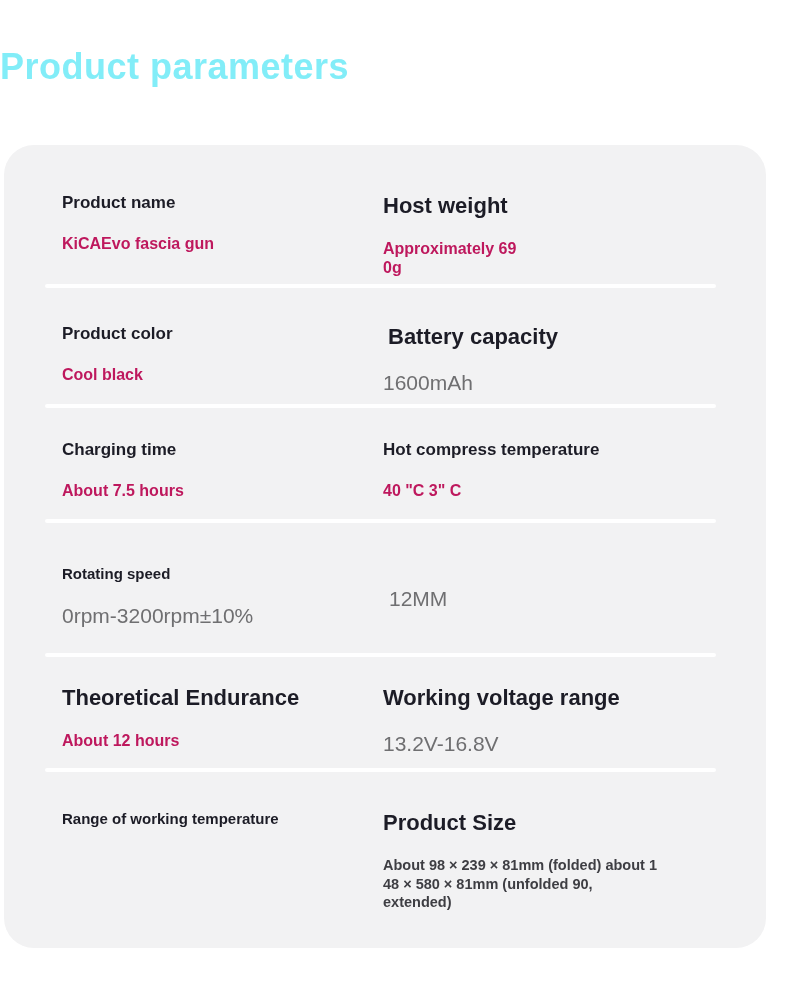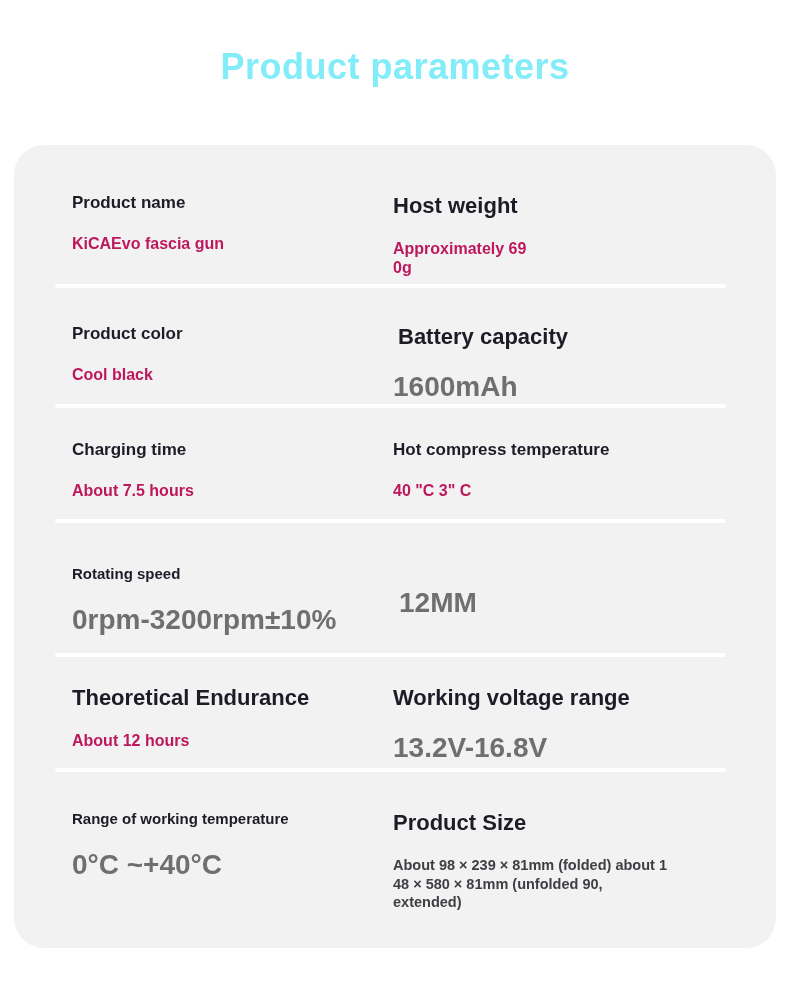--- a/index.html
+++ b/index.html
@@ -7,29 +7,28 @@
     padding: 0;
     background: #ffffff;
     width: 790px;
     height: 1007px;
     font-family: "Liberation Sans", sans-serif;
     overflow: hidden;
   }
   .page-title {
     margin: 0;
     padding-top: 46px;
-    text-align: center;
     font-size: 36px;
     font-weight: bold;
     letter-spacing: 0.5px;
     color: #82edf8;
   }
   .card {
     position: absolute;
-    left: 14px;
+    left: 4px;
     top: 145px;
     width: 762px;
     height: 803px;
     background: #f2f2f3;
     border-radius: 30px;
     box-sizing: border-box;
   }
   .row {
     display: grid;
     grid-template-columns: 321px 1fr;
@@ -57,22 +56,22 @@
   .label-m  { font-size: 17px; }
   .label-lg { font-size: 22px; }
   .indent { padding-left: 5px; }
   .value { margin-top: 21px; line-height: 1.2; }
   .val-bold {
     font-size: 16px;
     font-weight: bold;
     color: #be185d;
   }
   .val-light {
-    font-size: 28px;
-    font-weight: bold;
+    font-size: 21px;
+    font-weight: normal;
     color: #6f6f71;
   }
   .val-size {
     font-size: 14.5px;
     font-weight: bold;
     color: #3e3e43;
     line-height: 1.28;
   }
   .pre { white-space: pre-line; }
 </style>
@@ -139,21 +138,20 @@
     <div class="cell">
       <div class="label label-lg">Working voltage range</div>
       <div class="value val-light">13.2V-16.8V</div>
     </div>
   </section>
   <div class="divider"></div>
 
   <section class="row row-6">
     <div class="cell">
       <div class="label label-s">Range of working temperature</div>
-      <div class="value val-light">0°C ~+40°C</div>
     </div>
     <div class="cell">
       <div class="label label-lg">Product Size</div>
       <div class="value val-size pre">About 98 × 239 × 81mm (folded) about 1
 48 × 580 × 81mm (unfolded 90,
 extended)</div>
     </div>
   </section>
 
 </div>

